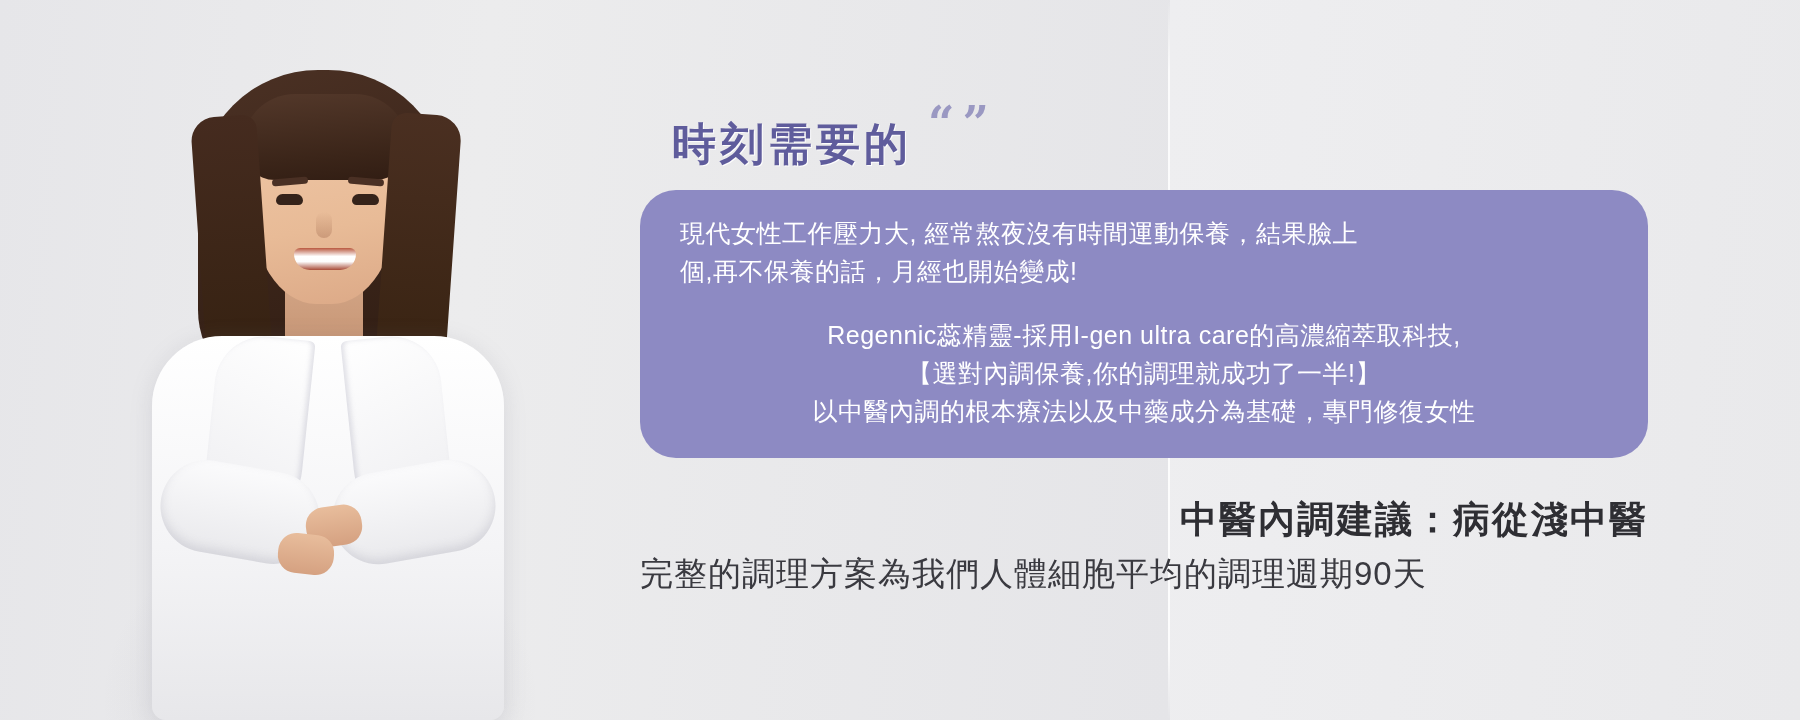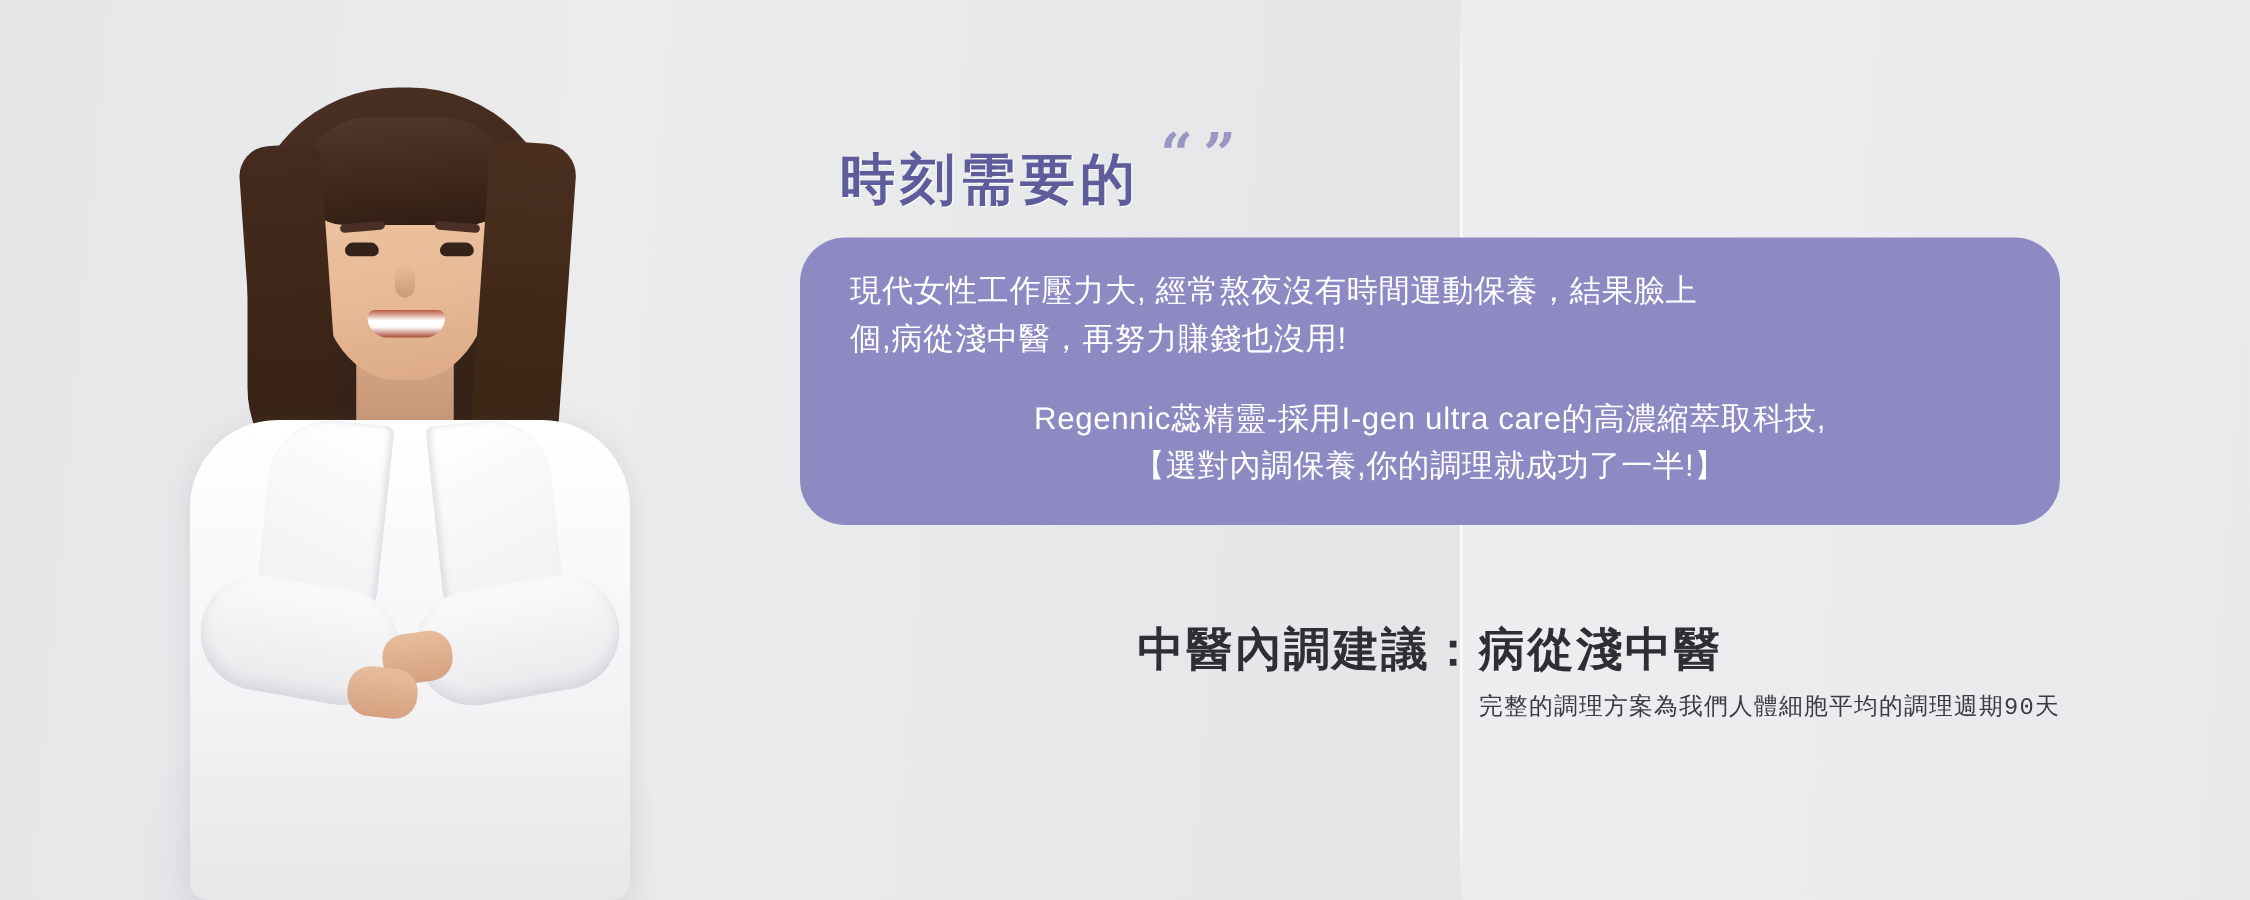--- a/index.html
+++ b/index.html
@@ -166,26 +166,26 @@
   }
   .pb-para{
     font-size:25px;line-height:38px;letter-spacing:.5px;
     text-align:center;color:#fff;
   }
   .pb-para.p1{text-align:left;padding:0 6px;}
   .pb-gap{height:26px;}
   .pb-line{display:block;}
 
   .sub-heading{
-    position:absolute;left:0;top:495px;width:1008px;text-align:center;
+    position:absolute;left:0;top:495px;width:1008px;text-align:right;
     font-size:37px;font-weight:700;color:#2e2e33;letter-spacing:2px;
   }
   .sub-text{
-    position:absolute;left:0;top:552px;width:1008px;text-align:right;
-    font-size:19px;color:#3a3a40;letter-spacing:1px;font-family:Liberation Mono, monospace;
+    position:absolute;left:0;top:552px;width:1008px;text-align:left;
+    font-size:33px;color:#3a3a40;letter-spacing:1px;
   }
 </style>
 </head>
 <body>
 
 <div id="banner">
 
   <div class="panel-left-wash"></div>
   <div class="panel-right-wash"></div>
   <div class="panel-seam"></div>
@@ -222,26 +222,27 @@
 
     <div class="headline">
       <span class="hl-small">時刻需要的</span>
       <span class="hl-quote open">“</span>
       <span class="hl-quote close">”</span>
     </div>
 
     <div class="purple-box">
       <div class="pb-para p1">
         <span class="pb-line">現代女性工作壓力大, 經常熬夜沒有時間運動保養，結果臉上</span>
-        <span class="pb-line">個,病從淺中醫，再努力賺錢也沒用!</span>
+        <span class="pb-line">個,再不保養的話，月經也開始變成!</span>
       </div>
       <div class="pb-gap"></div>
       <div class="pb-para">
         <span class="pb-line">Regennic蕊精靈-採用I-gen ultra care的高濃縮萃取科技,</span>
         <span class="pb-line">【選對內調保養,你的調理就成功了一半!】</span>
+        <span class="pb-line">以中醫內調的根本療法以及中藥成分為基礎，專門修復女性</span>
       </div>
     </div>
 
     <div class="sub-heading">中醫內調建議：病從淺中醫</div>
     <div class="sub-text">完整的調理方案為我們人體細胞平均的調理週期90天</div>
 
   </div>
 </div>
 
 </body></html>

